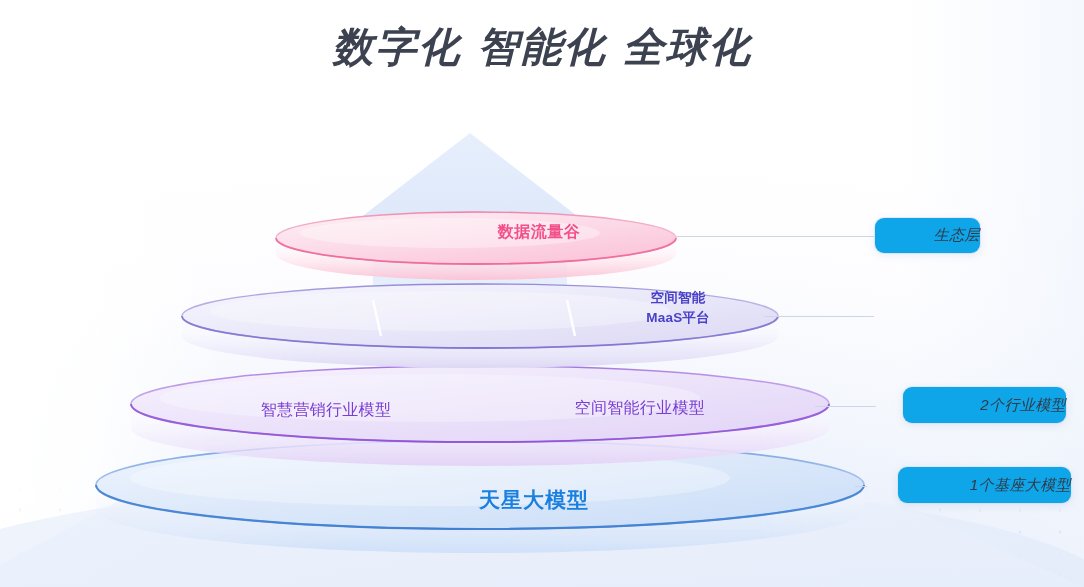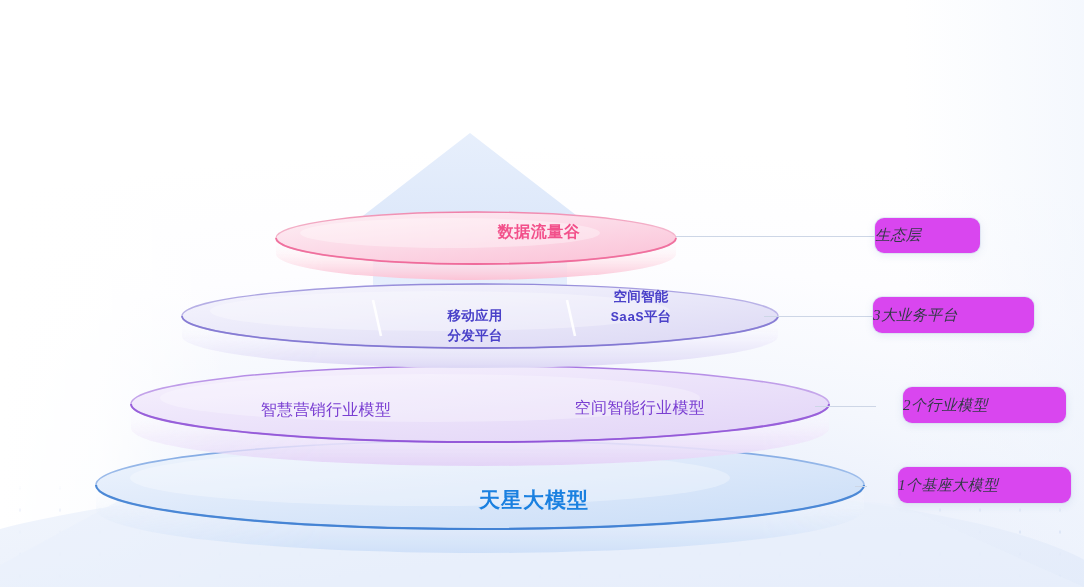--- a/index.html
+++ b/index.html
@@ -68,49 +68,49 @@
 
   .seg{
     position:absolute;
     font-size:13.5px;color:#4a41c9;letter-spacing:.2px;
     text-align:center;
     font-weight:bold;
     line-height:1.45;
   }
   .seg-1{left:236px;top:293px;width:122px;}
   .seg-2{left:414px;top:306px;width:122px;}
-  .seg-3{left:577px;top:288px;width:128px;font-family:Liberation Mono, monospace;}
+  .seg-3{left:614px;top:288px;width:128px;}
 
   .mdl{
     position:absolute;
     font-size:16px;color:#7a3fd2;font-weight:normal;letter-spacing:.3px;
   }
   .mdl-1{left:246px;top:400px;width:160px;text-align:center;}
   .mdl-2{left:545px;top:398px;width:160px;text-align:right;}
 
   .lbl-base{
     left:0;right:0;top:486px;
     font-size:21px;color:#1a80e0;letter-spacing:1px;text-align:center;
   }
   .lbl-base span{position:relative;left:-8px;}
 
   
   .callout{
     position:absolute;
-    background:#d946ef;
+    background:#0ea5e9;
     border-radius:9px;
     box-shadow:0 2px 9px rgba(110,135,185,.16), 0 0 0 1px rgba(225,232,245,.75);
     color:#333a47;
     font-style:italic;
     font-size:15px;
     font-weight:normal;
-    display:flex;align-items:center;justify-content:flex-start;
+    display:flex;align-items:center;justify-content:flex-end;
     white-space:nowrap;
     letter-spacing:.4px;
-    font-family:Liberation Serif, serif;
+    font-family:Liberation Sans, sans-serif;
   }
   .co-0{left:875px;top:218px;width:105px;height:35px;}
   .co-1{left:873px;top:297px;width:161px;height:36px;}
   .co-2{left:875px;top:387px;width:163px;height:36px;margin-left:28px;}
   .co-3{left:866px;top:467px;width:173px;height:36px;margin-left:32px;}
 
   .connector{
     position:absolute;height:1px;
     background:#cdd6e6;
   }
@@ -267,52 +267,46 @@
 
     <g>
       <path d="M276 238 L276 254 A 200 26 0 0 0 676 254 L676 238 Z" fill="url(#gPinkBody)" mask="url(#fadeSides)"></path>
       <ellipse cx="476" cy="238" rx="200" ry="26" fill="url(#gPinkTop)"></ellipse>
       <ellipse cx="476" cy="238" rx="200" ry="26" fill="none" stroke="url(#gStrokePink)" stroke-width="1.4"></ellipse>
       <path d="M276 238 A 200 26 0 0 0 676 238" fill="none" stroke="#ef6596" stroke-width="1.8" opacity=".85"></path>
       <ellipse cx="450" cy="233" rx="150" ry="15" fill="#ffffff" opacity=".35"></ellipse>
     </g>
   </svg>
 
+  <div class="title">数字化 智能化 全球化</div>
 
   <div class="layer-label lbl-top">
     <span>数据流量谷</span>
   </div>
 
-  <div class="seg seg-2">
-    <div>移动应用</div>
-    <div>分发平台</div>
-  </div>
   <div class="seg seg-3">
     <div>空间智能</div>
-    <div>SaaS平台</div>
+    <div>MaaS平台</div>
   </div>
 
   <div class="mdl mdl-1">智慧营销行业模型</div>
   <div class="mdl mdl-2">空间智能行业模型</div>
 
   <div class="layer-label lbl-base">
     <span>天星大模型</span>
   </div>
 
   <div class="connector cn-0"></div>
   <div class="connector cn-1"></div>
   <div class="connector cn-2"></div>
   <div class="connector cn-3"></div>
 
   <div class="callout co-0">
     <span>生态层</span>
   </div>
-  <div class="callout co-1">
-    <span>3大业务平台</span>
-  </div>
   <div class="callout co-2">
     <span>2个行业模型</span>
   </div>
   <div class="callout co-3">
     <span>1个基座大模型</span>
   </div>
 
 </div>
 
 </body></html>

